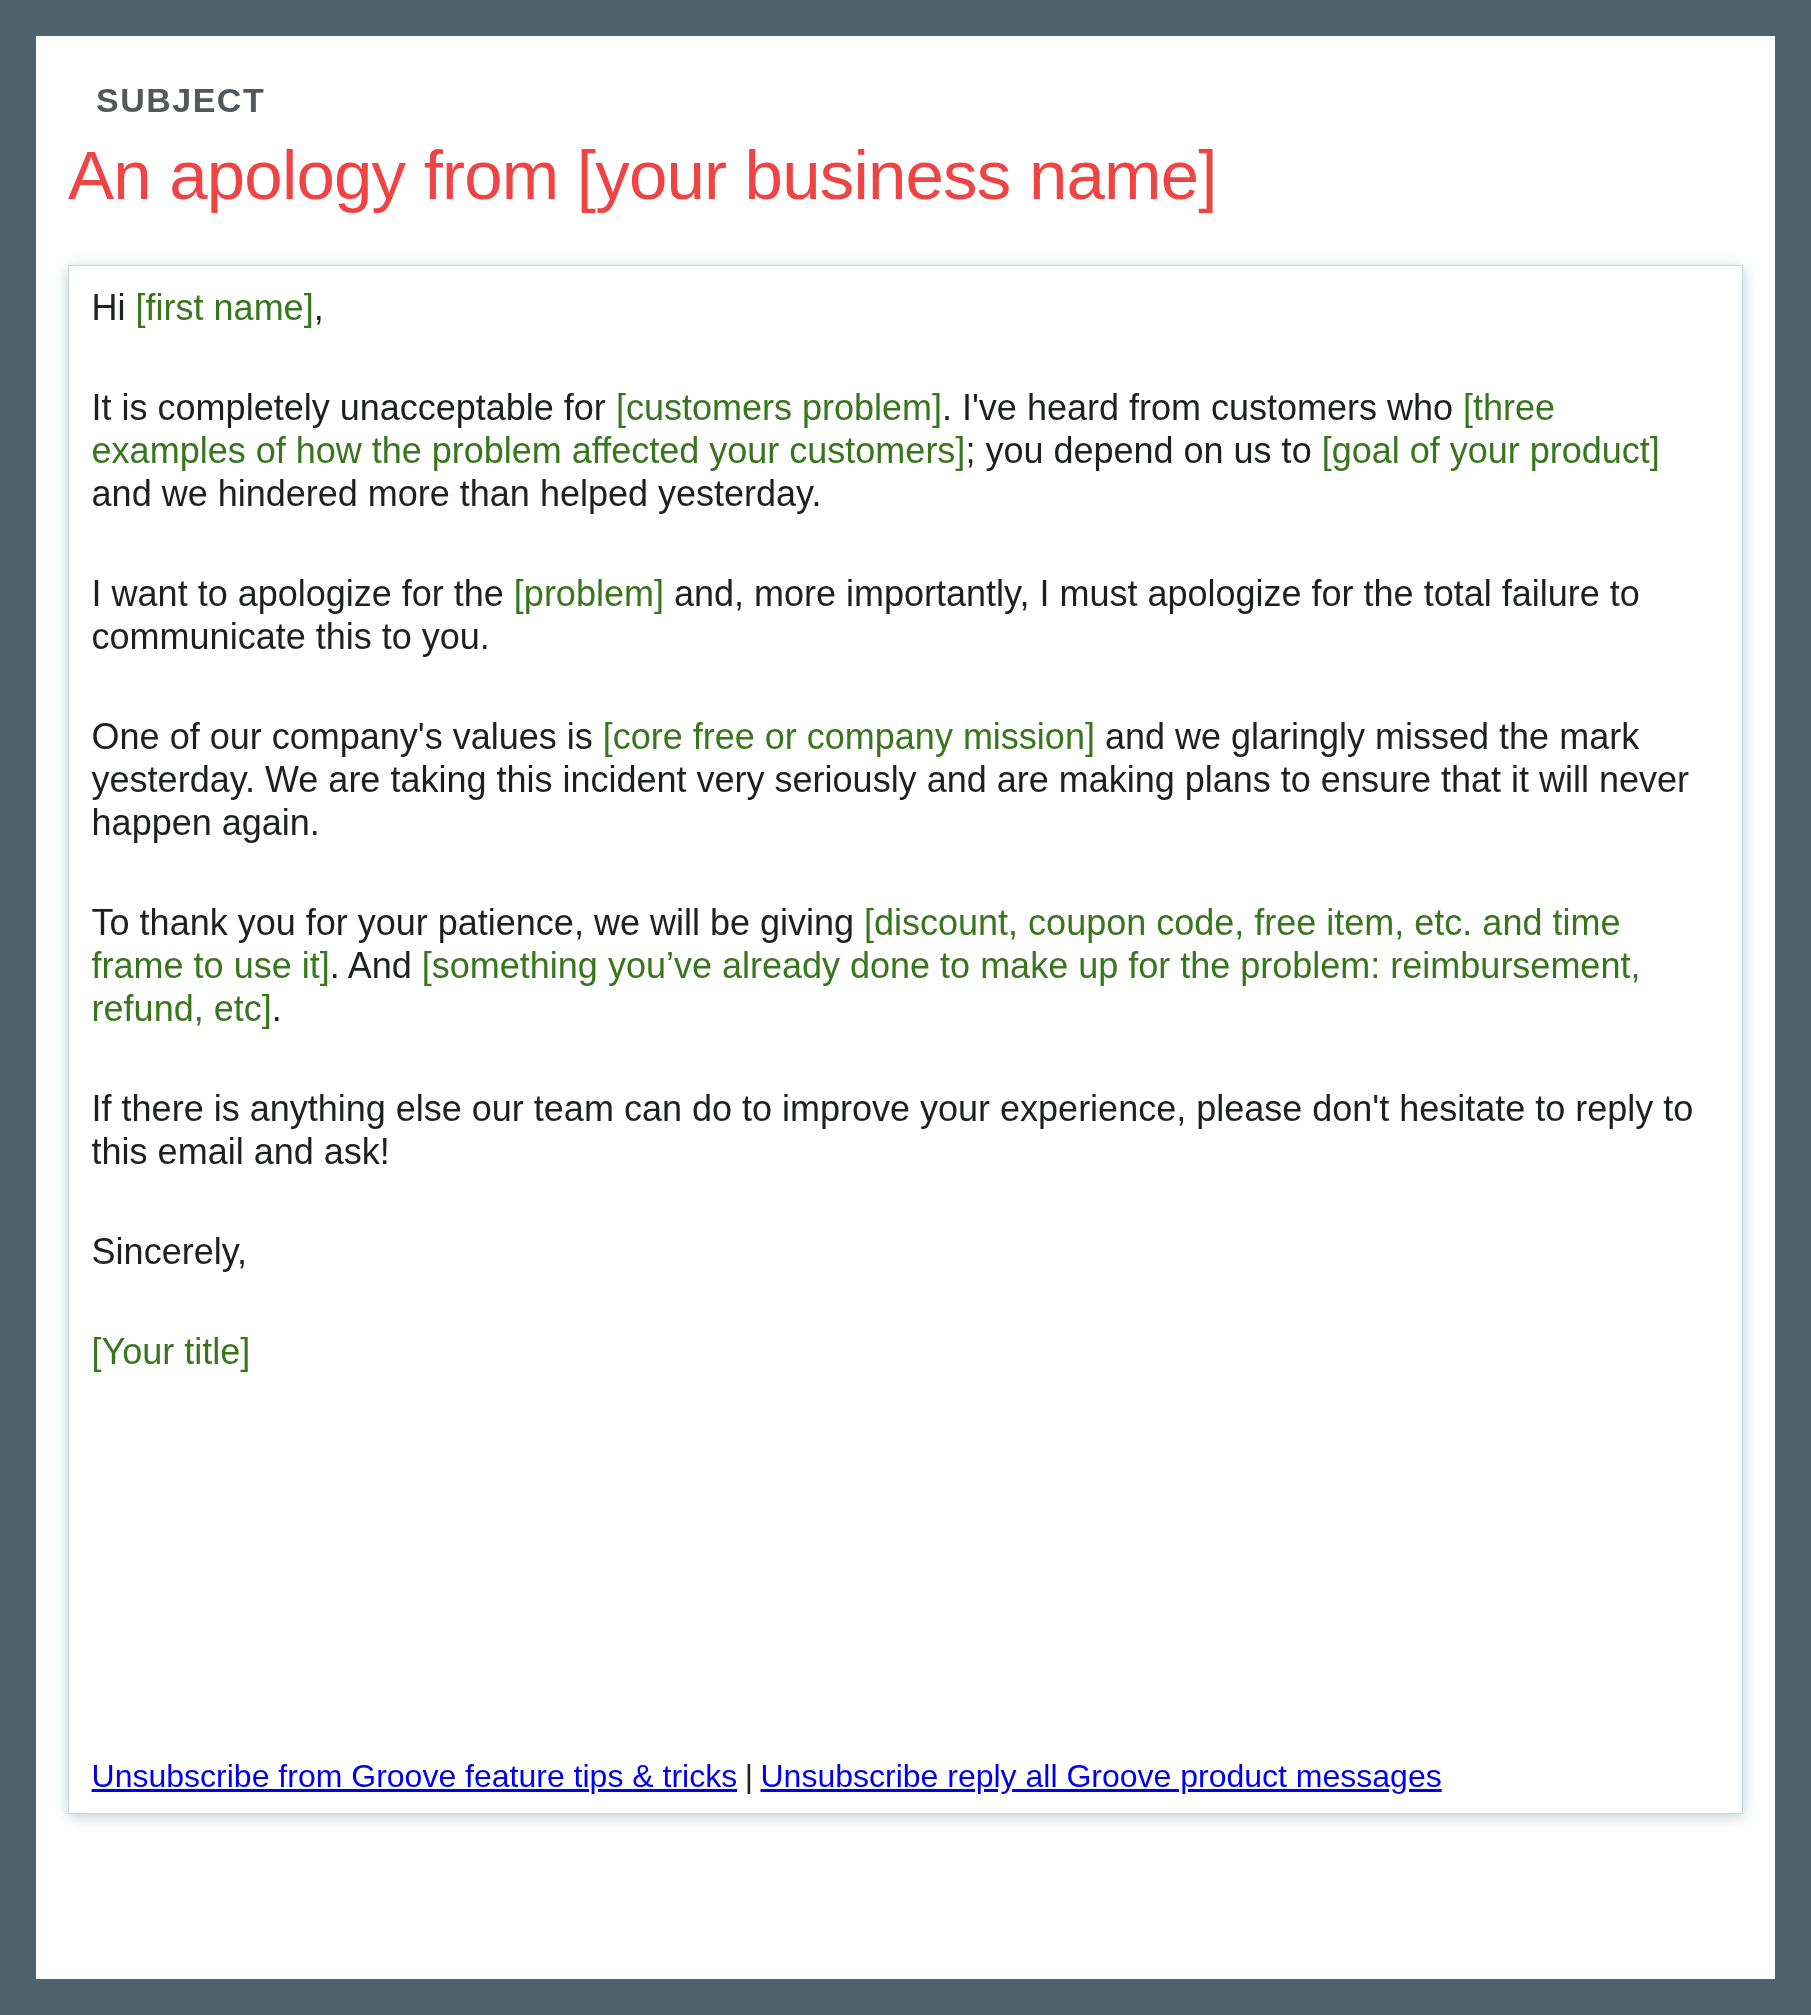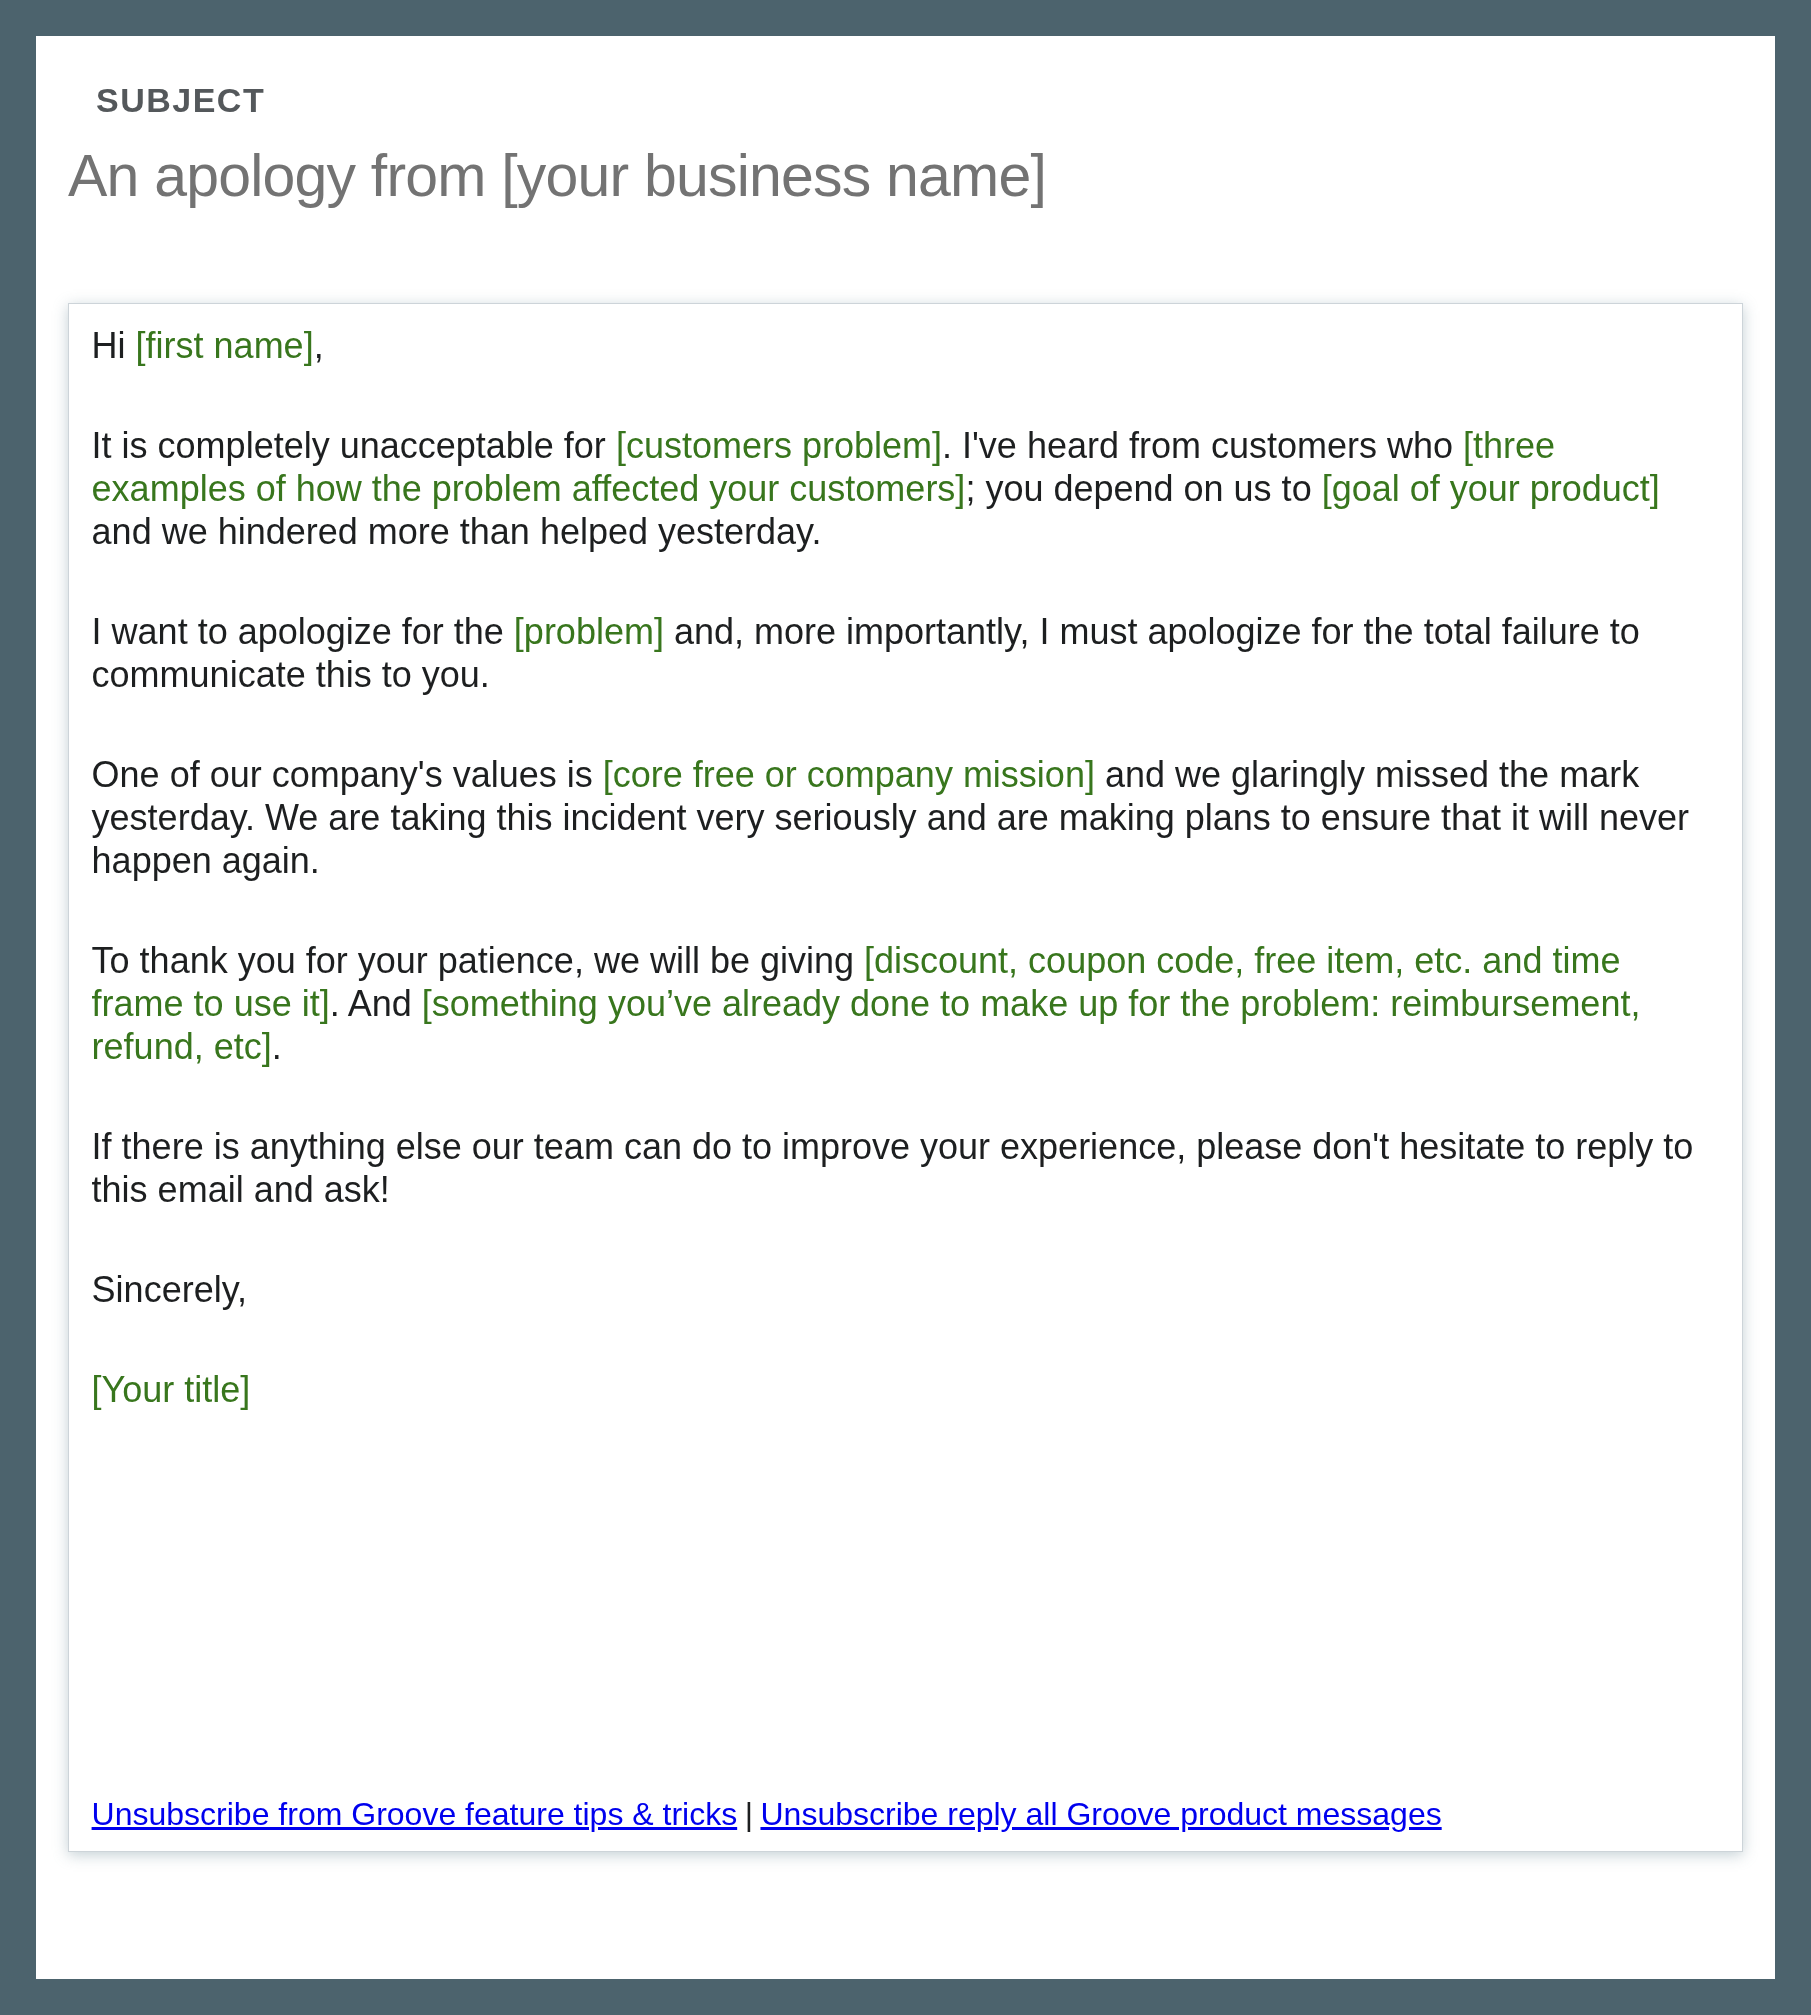--- a/index.html
+++ b/index.html
@@ -30,32 +30,32 @@
     font-weight: bold;
     letter-spacing: 1.5px;
     color: #54585B;
   }
   .subject-label {
     padding-top: 47px;
     margin-left: 28px;
   }
   .subject-title {
     margin: 6px 0 0 0;
-    font-size: 59px;
+    font-size: 69px;
     line-height: 106px;
     font-weight: 300;
     letter-spacing: -0.8px;
-    color: #737373;
+    color: #ef4444;
     white-space: nowrap;
   }
   .content-label {
     margin-top: 77px;
   }
   .content-box {
-    margin-top: 74px;
+    margin-top: 36px;
     height: 1549px;
     box-sizing: border-box;
     border: 1.5px solid #CDD4D9;
     background: #ffffff;
     padding: 19.6px 26px 18px 22.6px;
     display: flex;
     flex-direction: column;
     box-shadow: 0 3px 13.6px rgba(125, 150, 162, 0.45);
   }
   .content-box p {

